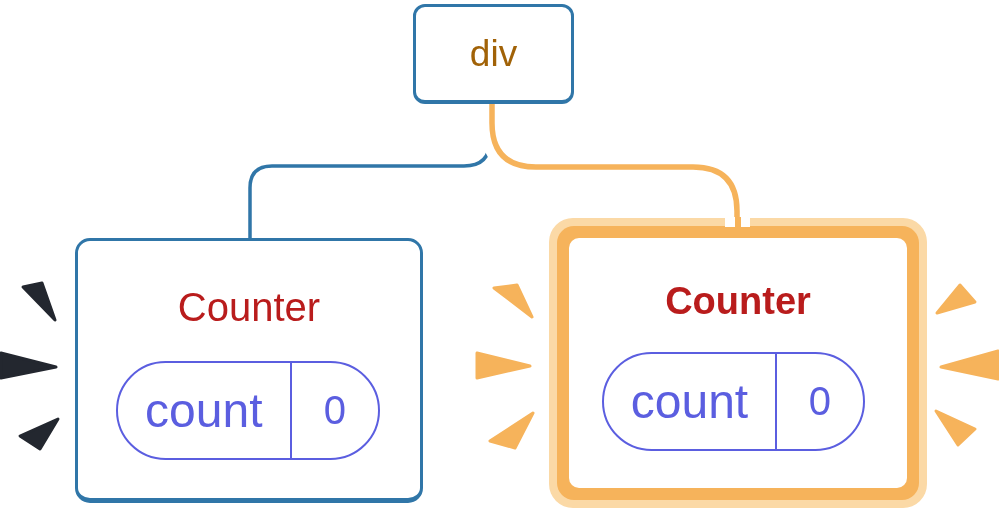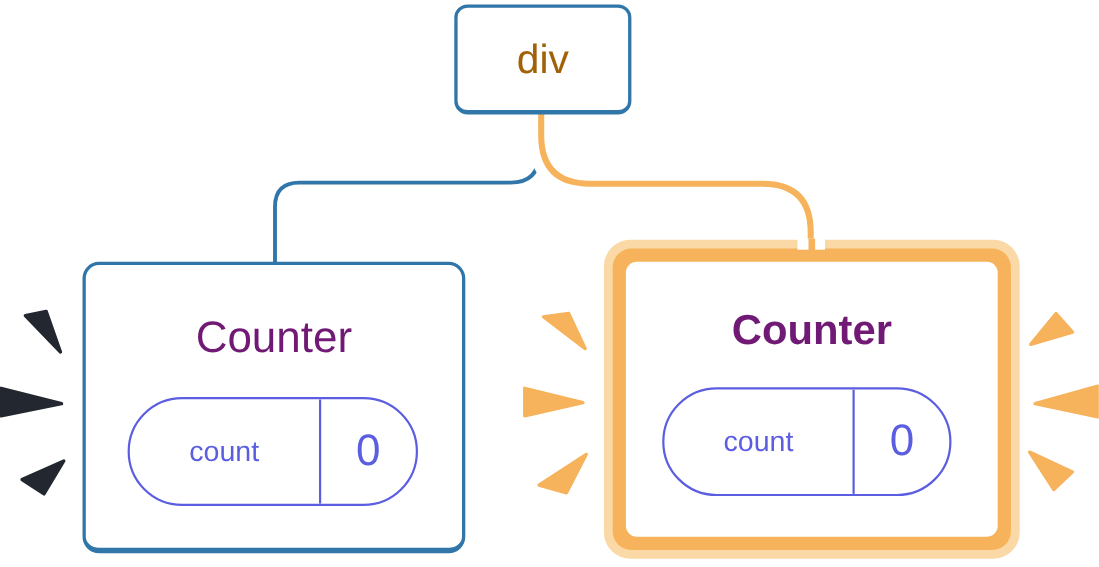--- a/index.html
+++ b/index.html
@@ -20,21 +20,21 @@
   .root-node .label{font-size:37px;color:#a16207;line-height:1;}
 
   
   .card-left{
     position:absolute;left:75px;top:238px;width:348px;height:265px;
     background:#ffffff;border:3px solid #3076a8;border-bottom-width:5px;
     border-radius:15px;box-sizing:border-box;z-index:2;
   }
   .card-title{
     position:absolute;left:0;top:46px;width:100%;text-align:center;
-    font-size:40px;line-height:40px;color:#701a75;
+    font-size:40px;line-height:40px;color:#b91c1c;
   }
   .card-title.bold{font-weight:bold;top:43px;font-size:38px;}
 
   
   .card-right-outer{
     position:absolute;left:549px;top:218px;width:378px;height:290px;
     background:#fbd9a6;border-radius:24px;z-index:2;
   }
   .card-right-mid{
     position:absolute;left:8px;top:8px;right:8px;bottom:8px;
@@ -46,21 +46,21 @@
   }
 
   
   .pill{
     position:absolute;height:99px;box-sizing:border-box;
     border:2.5px solid #5b5ee0;border-radius:50px;background:#ffffff;
     display:flex;align-items:stretch;overflow:hidden;
   }
   .pill-left{
     flex:0 0 66%;display:flex;align-items:center;justify-content:center;
-    font-size:26px;color:#5b5ee0;
+    font-size:48px;color:#5b5ee0;
   }
   .pill-right{
     flex:1;display:flex;align-items:center;justify-content:center;
     font-size:40px;color:#5b5ee0;border-left:2.5px solid #5b5ee0;
   }
   .pill-a{left:38px;top:120px;width:264px;}
   .pill-b{left:33px;top:114px;width:263px;}
 
   
   .pipe-notch{

